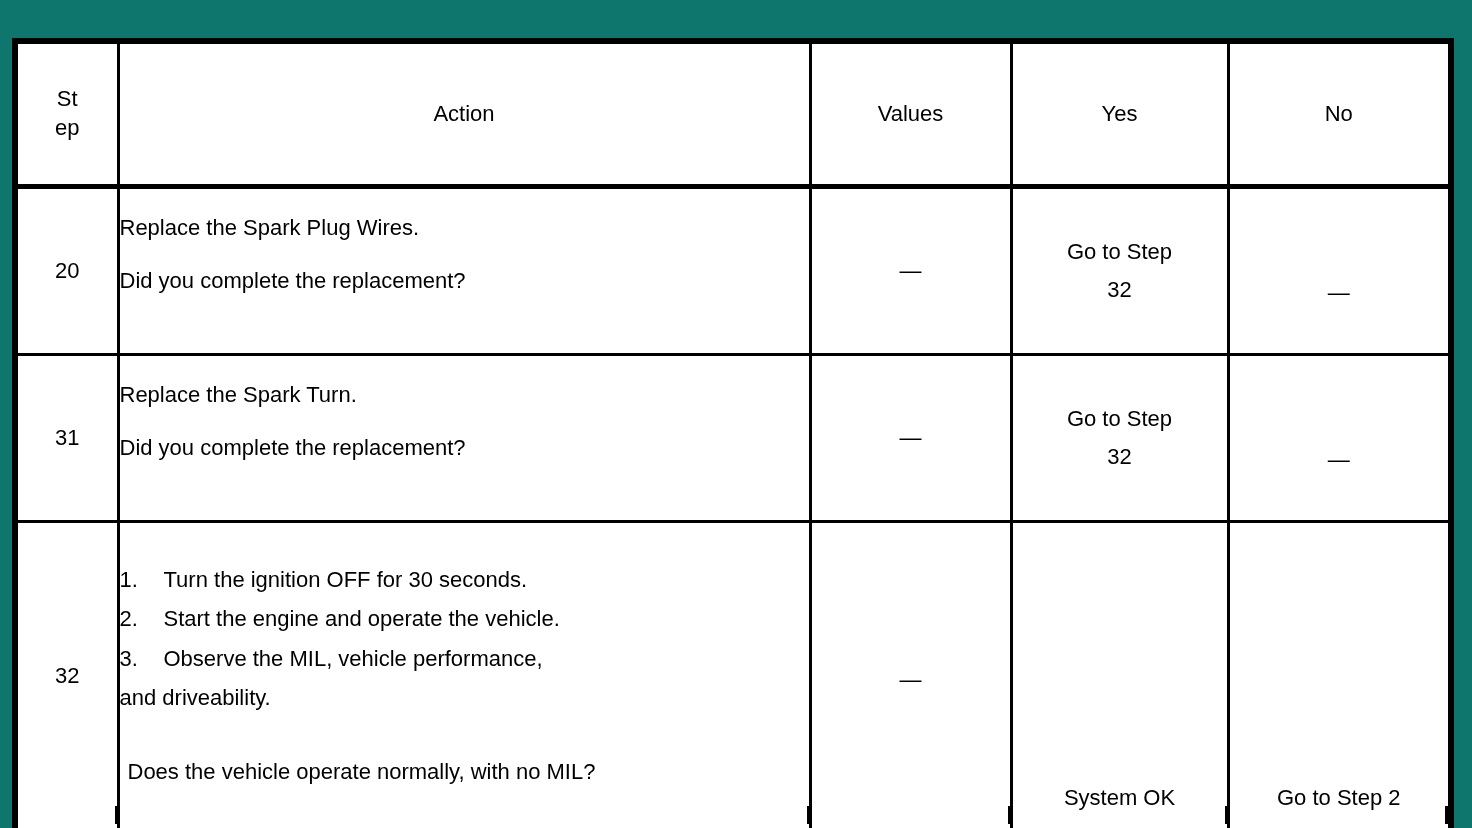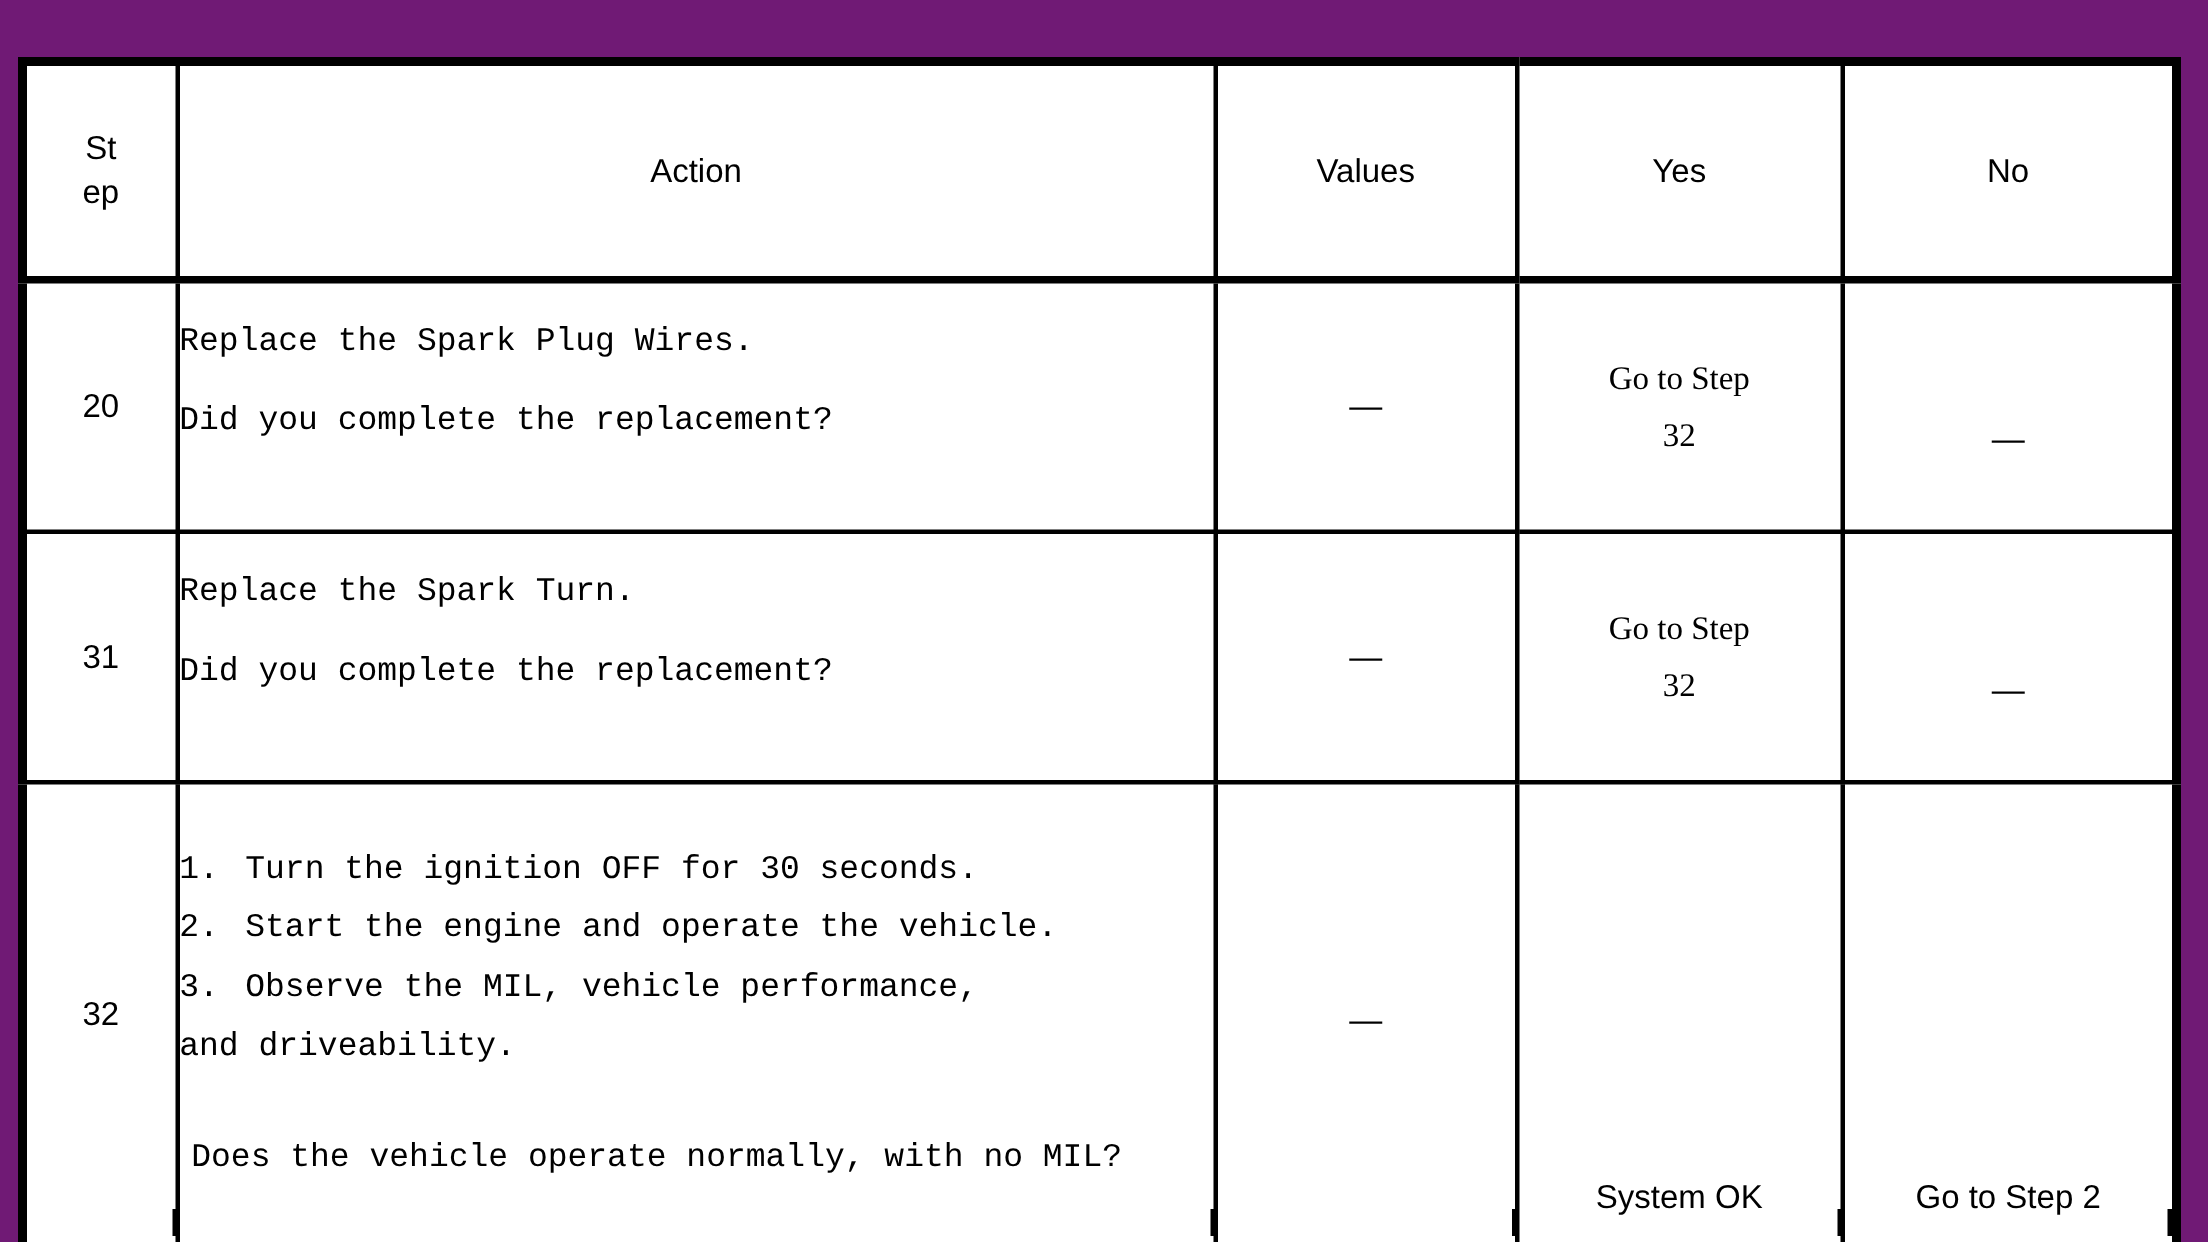--- a/index.html
+++ b/index.html
@@ -14,21 +14,21 @@
     overflow: hidden;
     font-family: "Liberation Sans", sans-serif;
     color: #000000;
     -webkit-font-smoothing: none;
   }
 
   #page {
     position: relative;
     width: 1472px;
     height: 828px;
-    background: #701a75;
+    background: #0f766e;
   }
 
   
   #table-wrap {
     position: absolute;
     left: 12px;
     top: 38px;
     width: 1436px;
   }
 
@@ -104,21 +104,21 @@
   .dash { display: inline-block; }
 
   
   tr.r30 td, tr.r31 td { height: 164px; }
   tr.r32 td { height: 290px; }
 
   
   .ln { display: block; white-space: nowrap; }
   .ln + .ln { margin-top: 24px; }
 
-  .action-block { padding-top: 0; font-family: Liberation Mono, monospace; }
+  .action-block { padding-top: 0; }
 
   
   .numlist { margin: 0; padding: 0; }
   .numitem {
     display: block;
     white-space: nowrap;
     margin-bottom: 11px;
   }
   .numitem .num {
     display: inline-block;
@@ -150,21 +150,21 @@
 
   
   tr.r30 td.no .dash,
   tr.r31 td.no .dash { position: relative; top: 22px; }
 
   
   tr.r30 td.action .action-block,
   tr.r31 td.action .action-block { position: relative; top: -16px; }
 
   tr.r30 td.yes .stack-2,
-  tr.r31 td.yes .stack-2 { position: relative; top: 0px; font-family: Liberation Serif, serif; }
+  tr.r31 td.yes .stack-2 { position: relative; top: 0px; }
 
   
   tr.r32 td.action .action-block { position: relative; top: 0px; }
   tr.r32 td.step-num { vertical-align: middle; }
   tr.r32 td.yes, tr.r32 td.no { vertical-align: bottom; padding-bottom: 16px; }
   tr.r32 td.values { vertical-align: middle; }
 
   
   #stubs {
     position: absolute;

